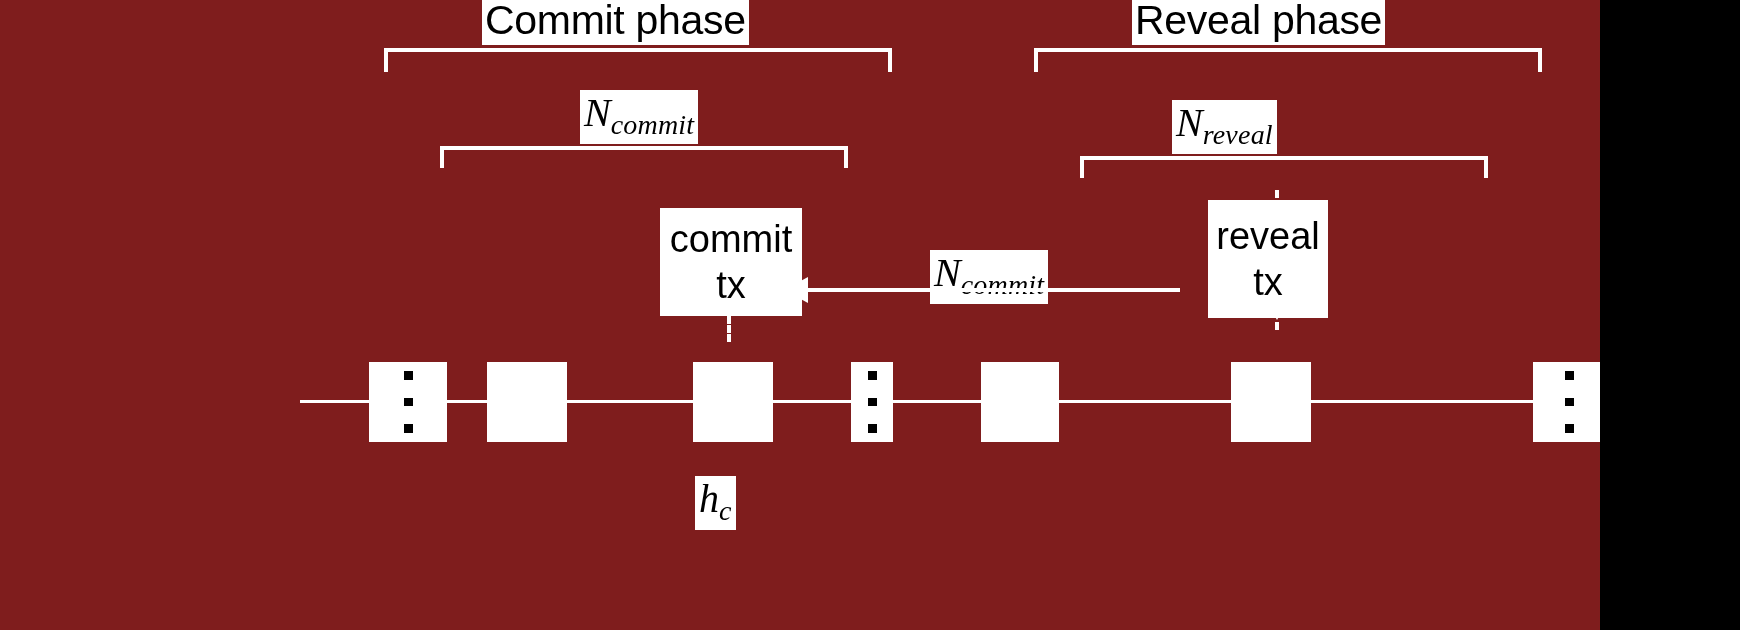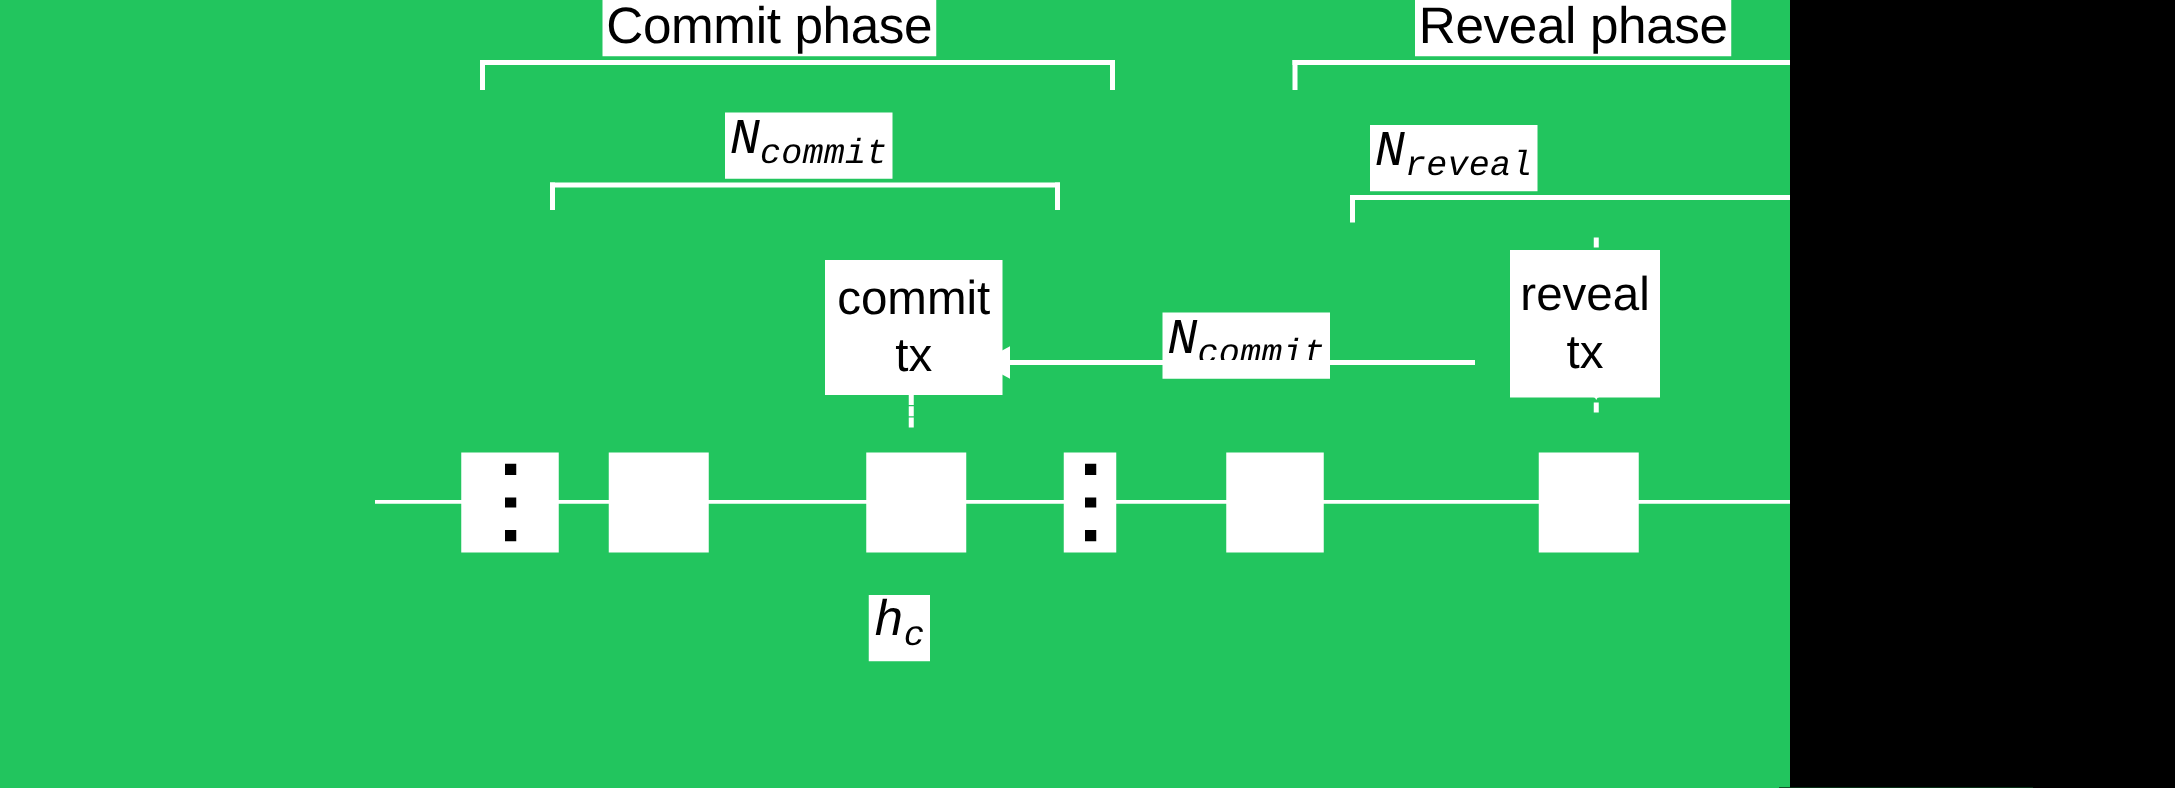--- a/index.html
+++ b/index.html
@@ -3,43 +3,43 @@
 <meta charset="utf-8">
 <title>Commit-Reveal Phase Diagram</title>
 <style>
   html, body {
     margin: 0;
     padding: 0;
     background: #000000;
   }
   #canvas {
     position: relative;
-    width: 1432px;
+    width: 1600px;
     height: 630px;
-    background: #22c55e;
+    background: #7f1d1d;
     font-family: "Liberation Sans", sans-serif;
     overflow: hidden;
   }
   
   .lbl {
     position: absolute;
     background: #ffffff;
     color: #000000;
     white-space: nowrap;
     line-height: 1.0;
     padding: 0;
   }
   .phase-title {
     font-family: "Liberation Sans", sans-serif;
     font-size: 41px;
     letter-spacing: -0.3px;
     padding: 2px 3px 4px 3px;
   }
   .math {
-    font-family: Liberation Mono, monospace;
+    font-family: Liberation Serif, serif;
     font-style: italic;
     font-size: 40px;
     padding: 3px 4px 5px 4px;
   }
   .math .sub {
     font-size: 28px;
     vertical-align: -0.30em;
     font-style: italic;
     letter-spacing: 0.2px;
   }
@@ -133,21 +133,21 @@
   <div class="lbl phase-title" style="left:1132px; top:-2px;">Reveal phase</div>
 
   <div class="brace" style="left:384px; top:48px; width:500px; height:20px;"></div>
 
   <div class="brace" style="left:1034px; top:48px; width:500px; height:20px;"></div>
 
   <div class="lbl math" style="left:580px; top:90px;">
     <span>N</span><span class="sub">commit</span>
   </div>
 
-  <div class="lbl math" style="left:1096px; top:100px;">
+  <div class="lbl math" style="left:1172px; top:100px;">
     <span>N</span><span class="sub">reveal</span>
   </div>
 
   <div class="brace" style="left:440px; top:146px; width:400px; height:18px;"></div>
   <div class="brace" style="left:1080px; top:156px; width:400px; height:18px;"></div>
 
   <div class="txbox" style="left:660px; top:208px; width:142px; height:108px;">
     <span>commit</span>
     <span>tx</span>
   </div>

